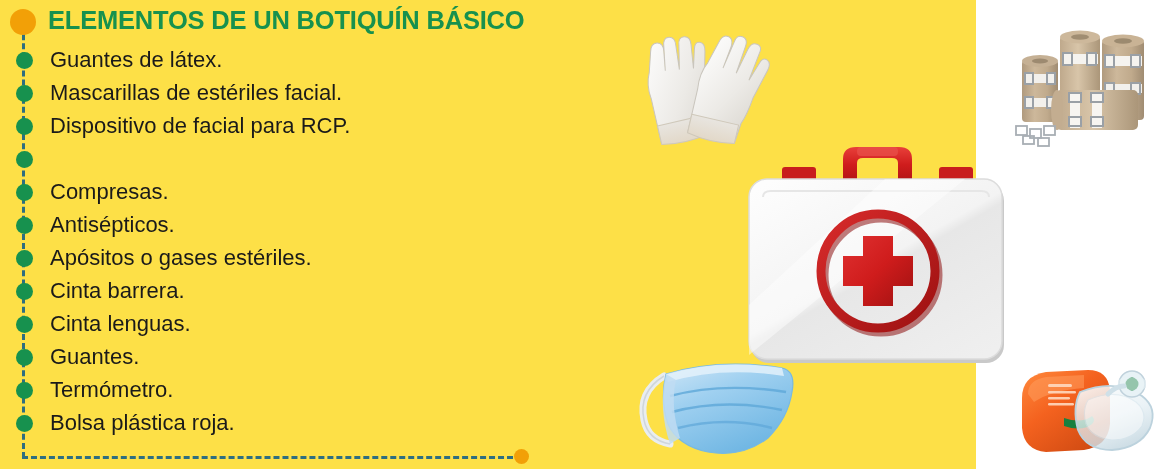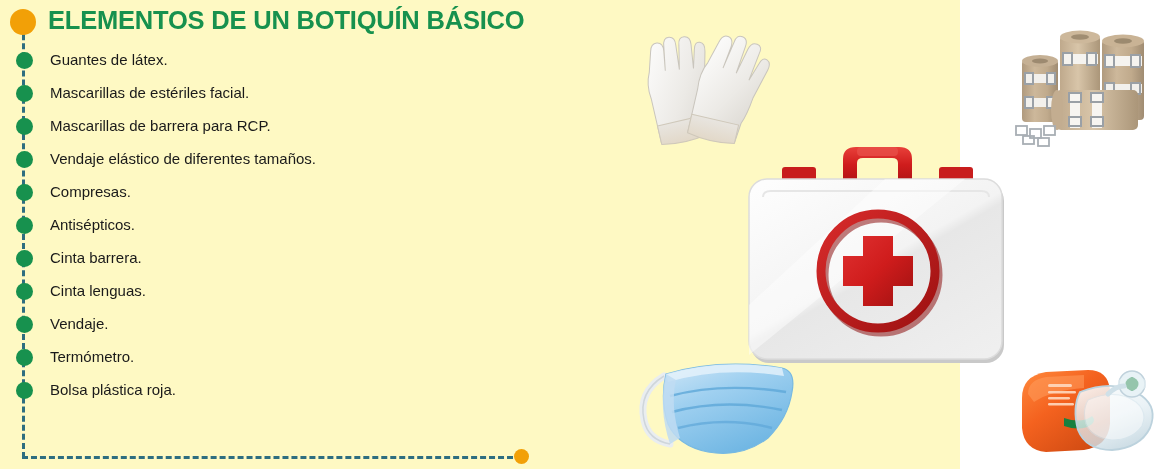--- a/index.html
+++ b/index.html
@@ -12,21 +12,22 @@
     height: 469px;
     overflow: hidden;
     font-family: "Liberation Sans", sans-serif;
     position: relative;
   }
 
   #canvas {
     position: relative;
     width: 960px;
     height: 469px;
-    background: #fef9c3;
+    background: #fde047;
+    padding-left: 16px;
   }
 
   
   #left-panel {
     position: absolute;
     left: 0; top: 0;
     width: 580px; height: 469px;
   }
 
   
@@ -98,21 +99,21 @@
     left: 16px;
     top: 8px;
     width: 17px; height: 17px;
     border-radius: 50%;
     background: #17914E;
   }
   .item-label {
     position: absolute;
     left: 50px;
     top: -1px;
-    font-size: 15px;
+    font-size: 22px;
     color: #1a1a1a;
     white-space: nowrap;
     line-height: 33px;
   }
 
   
   #right-panel {
     position: absolute;
     left: 580px; top: 0;
     width: 590px; height: 469px;
@@ -151,45 +152,48 @@
       <div class="list-item">
         <span class="item-dot"></span>
         <span class="item-label">Guantes de látex.</span>
       </div>
       <div class="list-item">
         <span class="item-dot"></span>
         <span class="item-label">Mascarillas de estériles facial.</span>
       </div>
       <div class="list-item">
         <span class="item-dot"></span>
-        <span class="item-label">Mascarillas de barrera para RCP.</span>
-      </div>
-      <div class="list-item">
-        <span class="item-dot"></span>
-        <span class="item-label">Vendaje elástico de diferentes tamaños.</span>
+        <span class="item-label">Dispositivo de facial para RCP.</span>
+      </div>
+      <div class="list-item">
+        <span class="item-dot"></span>
       </div>
       <div class="list-item">
         <span class="item-dot"></span>
         <span class="item-label">Compresas.</span>
       </div>
       <div class="list-item">
         <span class="item-dot"></span>
         <span class="item-label">Antisépticos.</span>
       </div>
       <div class="list-item">
         <span class="item-dot"></span>
+        <span class="item-label">Apósitos o gases estériles.</span>
+      </div>
+      <div class="list-item">
+        <span class="item-dot"></span>
         <span class="item-label">Cinta barrera.</span>
       </div>
       <div class="list-item">
         <span class="item-dot"></span>
         <span class="item-label">Cinta lenguas.</span>
       </div>
       <div class="list-item">
         <span class="item-dot"></span>
-        <span class="item-label">Vendaje.</span>
+        <span class="item-label">Guantes.</span>
       </div>
       <div class="list-item">
         <span class="item-dot"></span>
         <span class="item-label">Termómetro.</span>
       </div>
       <div class="list-item">
         <span class="item-dot"></span>
         <span class="item-label">Bolsa plástica roja.</span>
       </div>
     </div>

